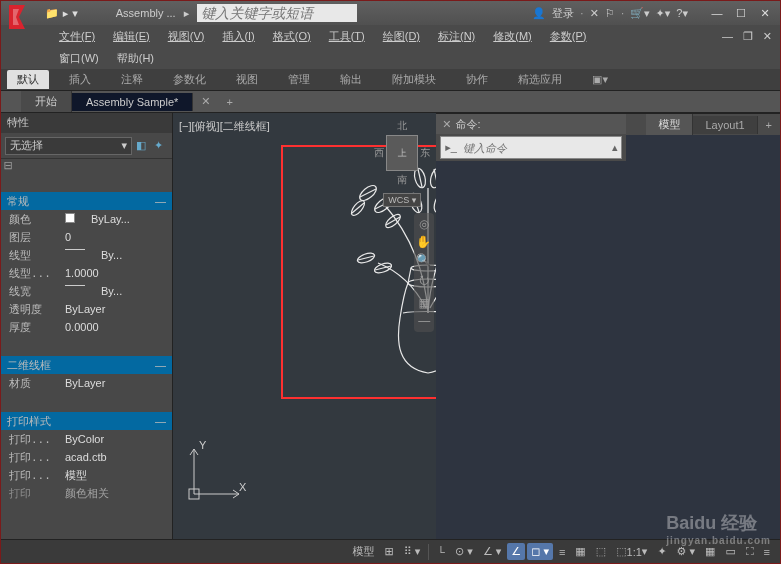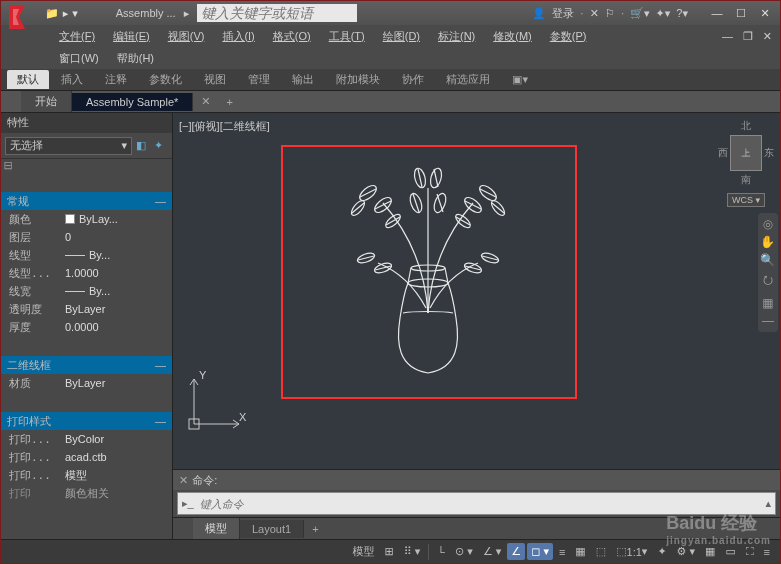--- a/index.html
+++ b/index.html
@@ -13,41 +13,41 @@
 .titlebar .search { background: #e8e8e8; height: 18px; width: 160px; padding: 0 4px; font-size: 14px; font-style: italic; color: #888; border: none; }
 .titlebar .right { margin-left: auto; display: flex; gap: 6px; align-items: center; }
 .titlebar .right .wctrl { display: flex; gap: 2px; margin-left: 12px; }
 .titlebar .right .wctrl span { width: 22px; height: 16px; display: flex; align-items: center; justify-content: center; cursor: pointer; color: #ddd; }
 .menubar { height: 22px; background: #4a4a4a; display: flex; align-items: center; padding-left: 50px; gap: 2px; position: relative; text-decoration: underline; }
 .menubar .item { padding: 2px 8px; color: #ccc; cursor: pointer; font-size: 11px; }
 .menubar .doc-ctrl { position: absolute; right: 4px; display: flex; gap: 2px; }
 .menubar .doc-ctrl span { padding: 0 4px; cursor: pointer; color: #ccc; }
 .menubar2 { height: 22px; background: #4a4a4a; display: flex; align-items: center; padding-left: 50px; gap: 2px; }
 .menubar2 .item { padding: 2px 8px; color: #ccc; cursor: pointer; font-size: 11px; }
-.ribbon-tabs { height: 22px; background: #3f3f3f; display: flex; align-items: center; padding-left: 6px; gap: 2px; border-bottom: 1px solid #222; }
+.ribbon-tabs { height: 22px; background: #3f3f3f; display: flex; align-items: center; padding-left: 6px; gap: 10px; border-bottom: 1px solid #222; }
 .ribbon-tabs .tab { padding: 2px 10px; color: #aaa; cursor: pointer; font-size: 11px; }
 .ribbon-tabs .tab.active { background: #e0e0e0; color: #333; border-radius: 2px 2px 0 0; }
 .doc-tabs { height: 22px; background: #555; display: flex; align-items: center; padding-left: 20px; gap: 0; border-bottom: 1px solid #222; }
 .doc-tabs .tab { padding: 3px 14px; color: #ccc; cursor: pointer; font-size: 11px; background: #4a4a4a; border-right: 1px solid #333; position: relative; }
 .doc-tabs .tab.active { background: #0f172a; }
 .doc-tabs .add { padding: 2px 8px; color: #aaa; cursor: pointer; }
 .main { flex: 1; display: flex; overflow: hidden; }
 .sidebar { width: 172px; background: #484848; border-right: 1px solid #222; display: flex; flex-direction: column; }
 .sidebar .header { height: 20px; background: #3a3a3a; padding: 2px 6px; color: #ccc; font-size: 11px; }
 .sidebar .selector { height: 26px; display: flex; align-items: center; padding: 0 4px; gap: 4px; border-bottom: 1px solid #333; }
 .sidebar .selector .combo { background: #3a3a3a; flex: 1; height: 18px; padding: 0 4px; display: flex; align-items: center; justify-content: space-between; border: 1px solid #666; }
 .sidebar .selector .ico { width: 14px; height: 14px; cursor: pointer; color: #6ac; }
 .sidebar .group-head { height: 18px; background: #0369a1; padding: 1px 6px; color: #bbb; display: flex; justify-content: space-between; align-items: center; font-size: 11px; margin-top: 20px; }
 .sidebar .group-head .toggle { cursor: pointer; }
 .sidebar .row { height: 18px; display: flex; align-items: center; font-size: 11px; }
 .sidebar .row .k { width: 60px; padding-left: 8px; color: #bbb; font-family: Liberation Mono, monospace; }
-.sidebar .row .v { flex: 1; padding-left: 4px; color: #ddd; display: flex; align-items: center; gap: 4px; }
+.sidebar .row .v { flex: 1; padding-left: 4px; color: #ddd; display: flex; align-items: flex-start; gap: 16px; }
 .sidebar .row .swatch { width: 10px; height: 10px; border: 1px solid #888; background: #fff; }
 .sidebar .row .line-sample { width: 20px; height: 1px; background: #ccc; }
-.canvas-area { flex: 1; display: flex; flex-direction: column; position: relative; background: #2e3440; }
+.canvas-area { flex: 1; display: flex; position: relative; background: #2e3440; }
 .canvas-main { flex: 1; position: relative; background: #33393f; overflow: hidden; }
 .viewport-label { position: absolute; top: 6px; left: 6px; color: #ccc; font-size: 11px; }
 .ucs { position: absolute; bottom: 40px; left: 6px; color: #ccc; font-size: 11px; }
 .compass { position: absolute; top: 6px; right: 6px; width: 56px; text-align: center; }
 .compass .n { color: #999; font-size: 10px; }
 .compass .cube { width: 36px; height: 36px; background: #5a5a5a; border: 1px solid #888; margin: 2px auto; display: flex; align-items: center; justify-content: center; color: #bbb; font-size: 9px; }
 .compass .wcs { background: #444; border: 1px solid #777; padding: 1px 4px; margin-top: 6px; display: inline-block; font-size: 9px; color: #bbb; }
 .navbar-right { position: absolute; top: 100px; right: 2px; width: 20px; background: rgba(80,80,80,0.6); border-radius: 4px; display: flex; flex-direction: column; gap: 4px; padding: 4px 2px; align-items: center; }
 .navbar-right span { color: #999; cursor: pointer; font-size: 12px; }
 .highlight-box { position: absolute; top: 32px; left: 108px; width: 296px; height: 254px; border: 2px solid #ff3030; }

